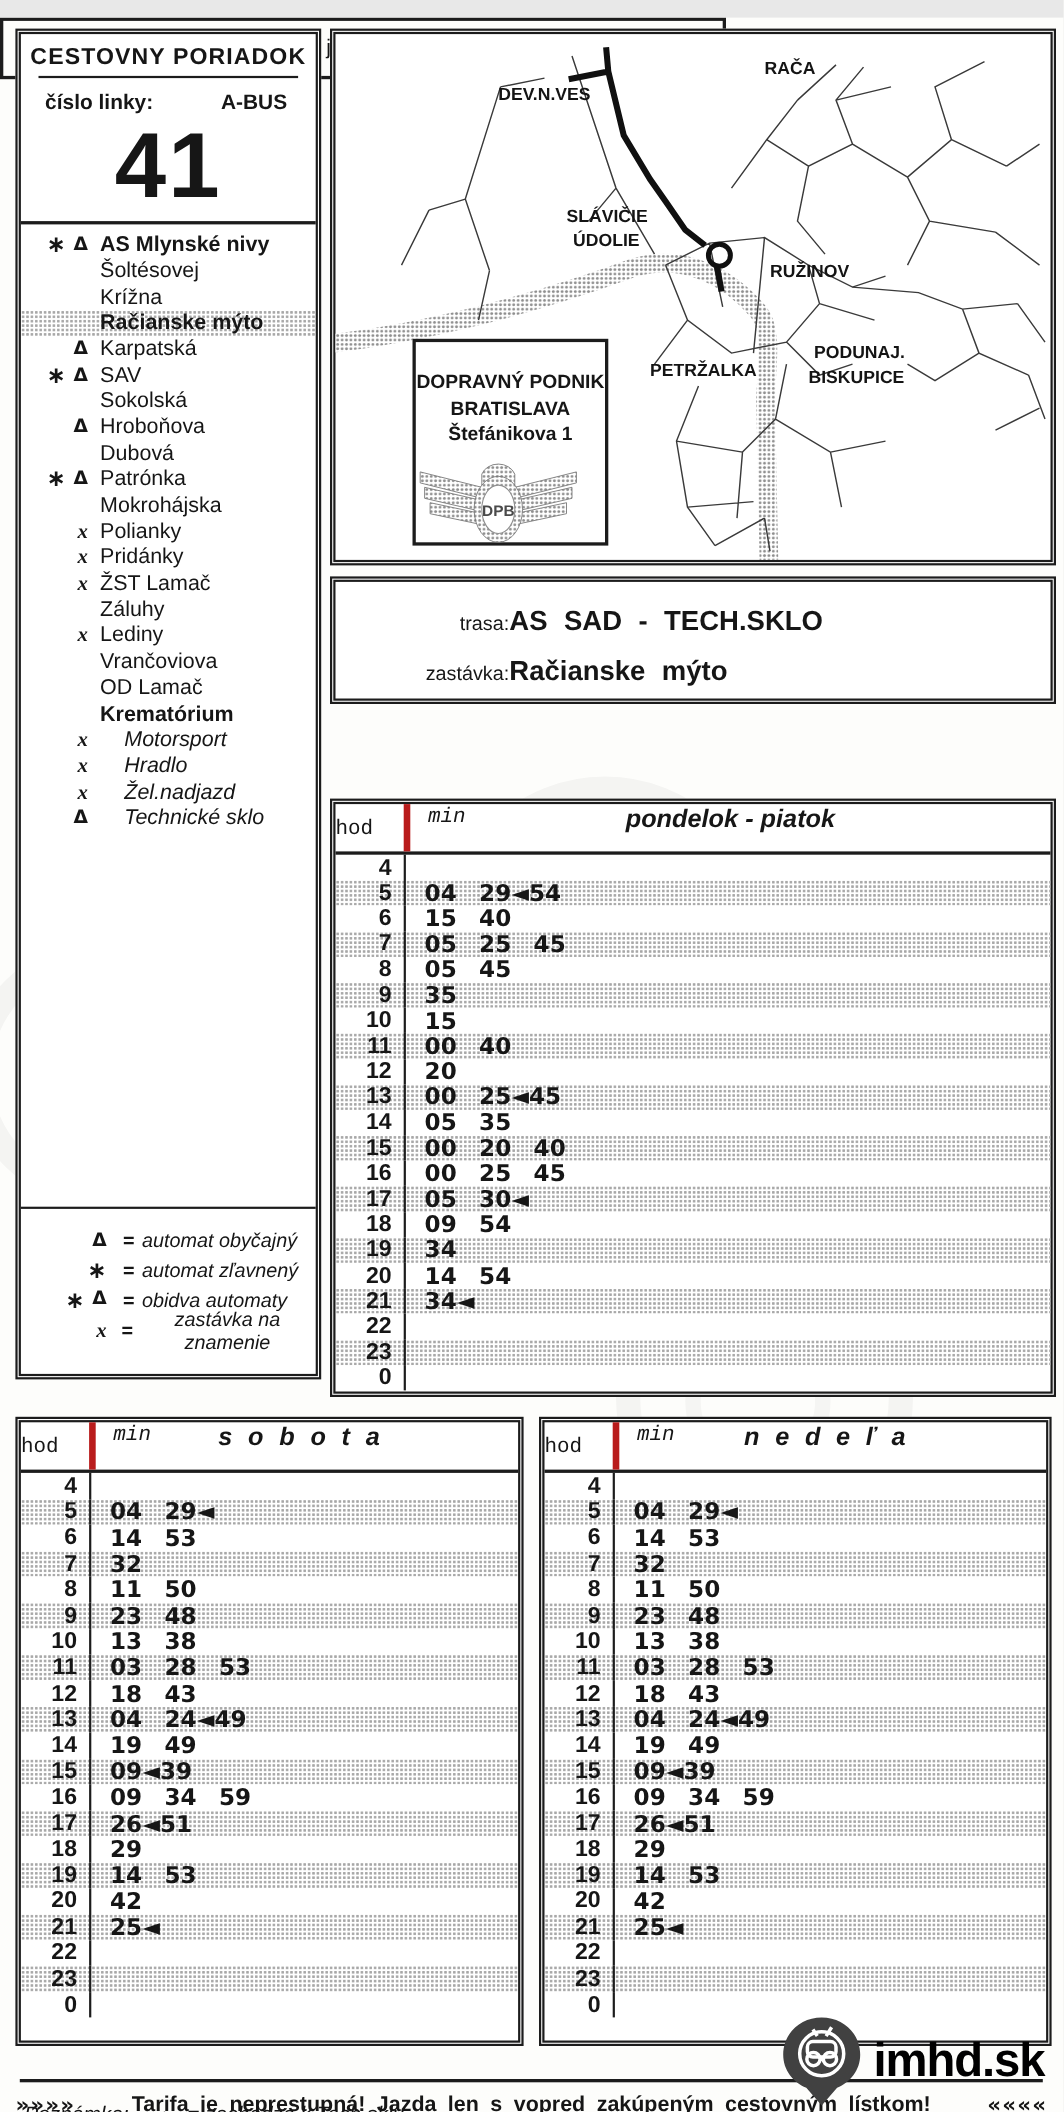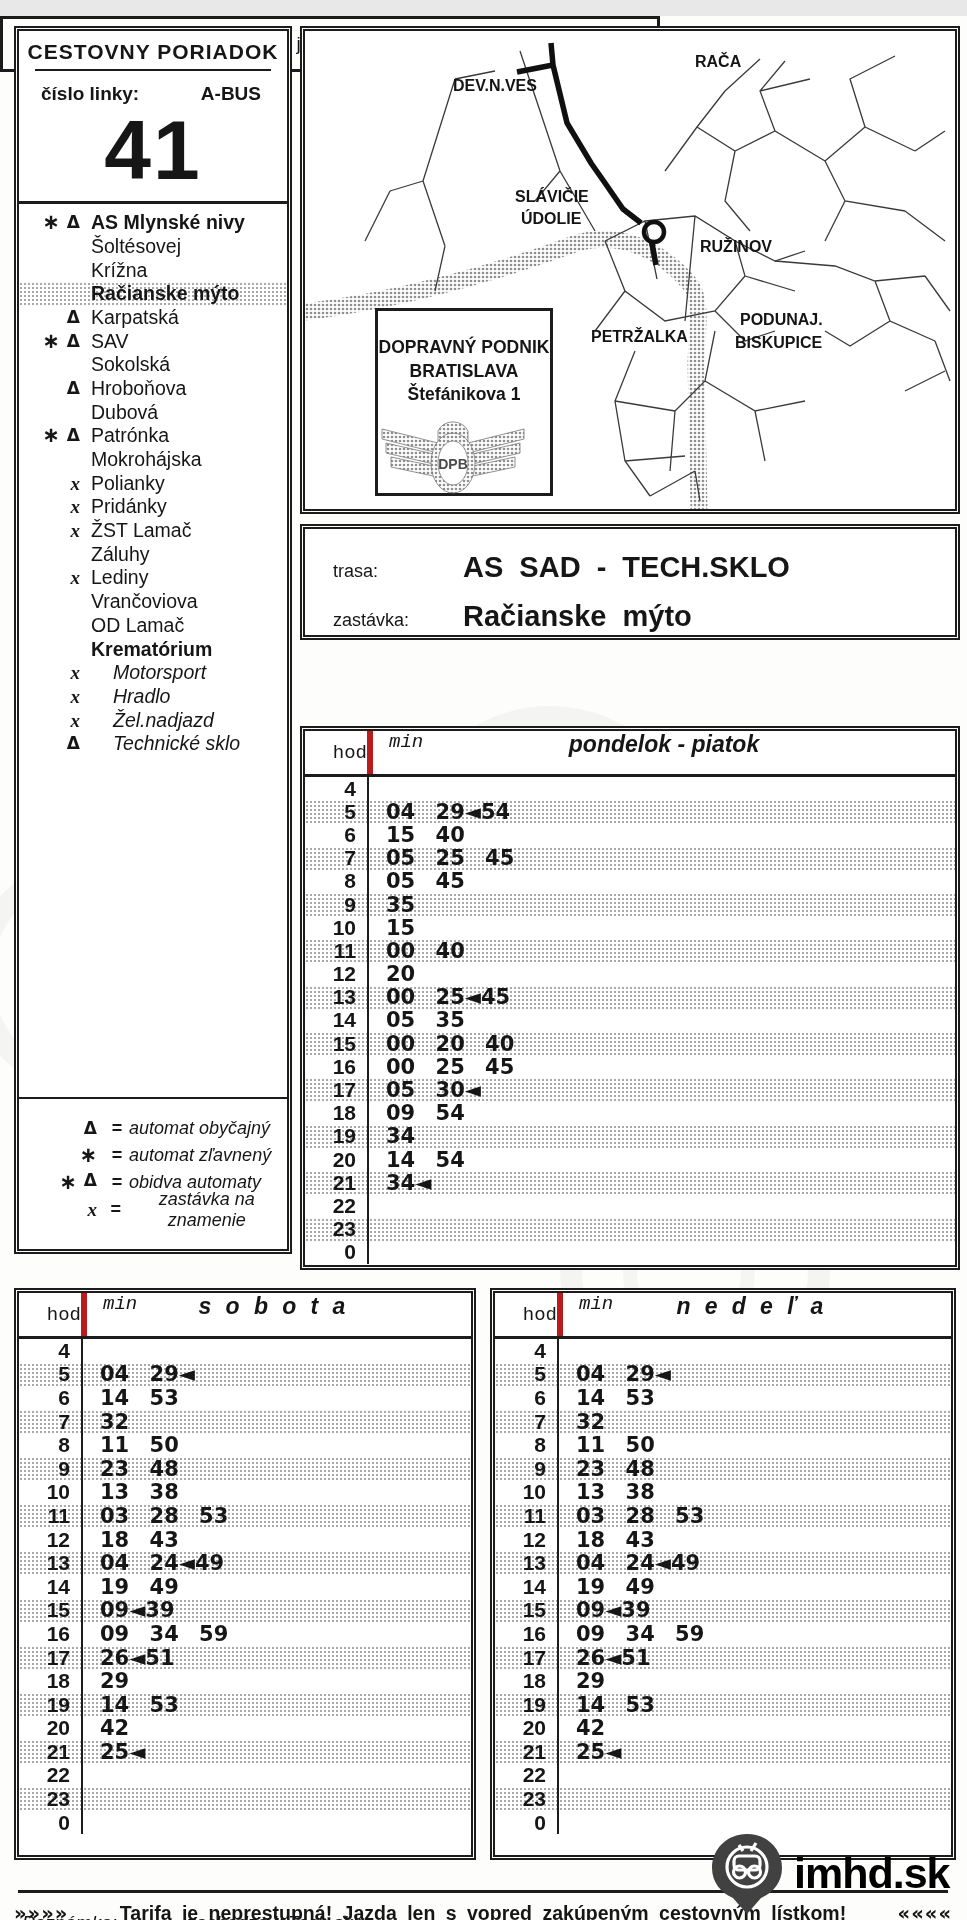--- a/index.html
+++ b/index.html
@@ -40,32 +40,32 @@
   #map-panel svg { display:block; }
   #company-box { position:absolute; left:70px; top:277px; width:178px; height:188px; border:3px solid #1c1c1c; background:#fff; text-align:center; padding-top:25px; }
   .cb-line { font-weight:700; font-size:17.5px; line-height:1.35; }
   #company-box svg { margin-top:8px; }
 
   
   #route-panel { left:300px; top:508px; width:660px; height:116px; }
   .rp-row { display:flex; align-items:baseline; padding-left:28px; }
   .rp-row1 { margin-top:22px; }
   .rp-row2 { margin-top:16px; }
-  .rp-label { font-size:18px; width:130px; flex:0 0 130px; }
-  .rp-value { font-size:29px; font-weight:700; word-spacing:8px; }
+  .rp-label { font-size:18px; width:130px; flex:0 0 130px;text-align:right; }
+  .rp-value { font-size:25px; font-weight:700; word-spacing:8px; }
 
   
   #validity-panel { left:300px; top:642px; width:660px; height:56px; border:3px solid #1c1c1c; display:flex; align-items:center; justify-content:center; gap:34px; }
   .vp-label { font-size:19px; word-spacing:4px; }
   .vp-date { font-size:20px; font-weight:700; }
 
   
   .timetable { position:absolute; background:#fff; border:5px double #1c1c1c; }
   .t-head { display:flex; height:46px; border-bottom:3px solid #1c1c1c; align-items:center; font-family:"Liberation Mono", monospace; }
-  .t-head .h-hod { width:62px; flex:0 0 62px; text-align:right; font-size:19px; }
+  .t-head .h-hod { width:62px; flex:0 0 62px; text-align:left; font-size:19px; }
   .t-head .h-rest { flex:1; align-self:stretch; border-left:6px solid #b91c1c; display:flex; align-items:flex-start; position:relative;font-style:italic; }
   .t-head .h-min { font-size:19px; padding-left:16px; }
   .t-head .h-day { position:absolute; left:0; right:0; text-align:center; font-family:"Liberation Sans", sans-serif; font-weight:700; font-size:23px; }
   .t-head .h-day.spread { letter-spacing:0.62em; }
   .t-body { }
   .t-row { display:flex; align-items:stretch; }
   .t-row .c-hod { width:62px; flex:0 0 62px; text-align:right; padding-right:11px; font-weight:700; font-size:21px; display:flex; align-items:center; justify-content:flex-end; }
   .t-row .c-min { flex:1; border-left:2px solid #1c1c1c; padding-left:17px; font-weight:700; font-size:21px; word-spacing:13px; display:flex; align-items:center; white-space:pre; font-family:"DejaVu Sans", sans-serif; }
   #table-weekday { left:300px; top:710px; width:660px; height:544px; }
   #table-weekday .t-row { height:23.2px; }

